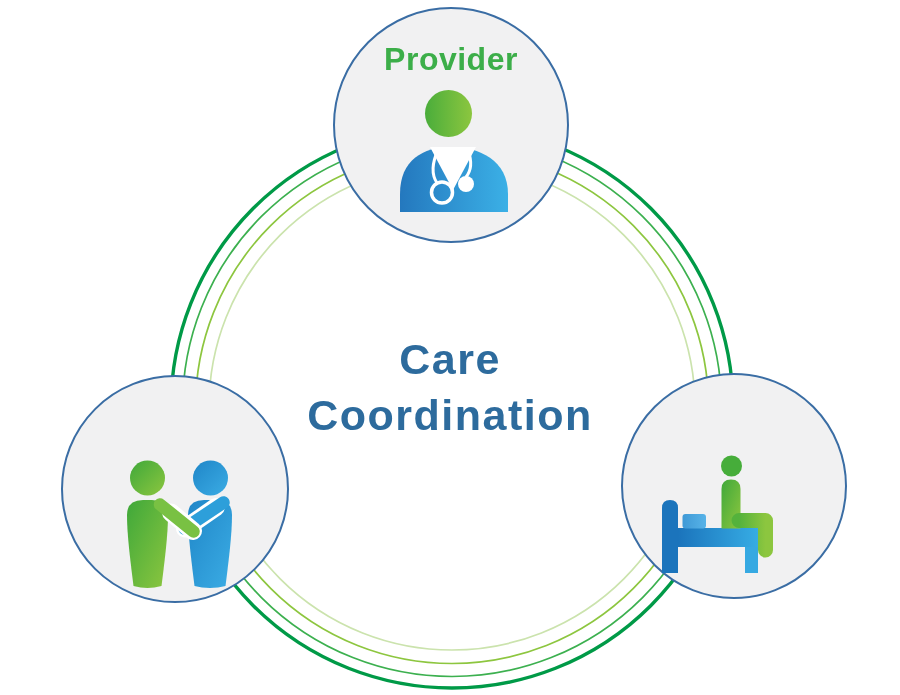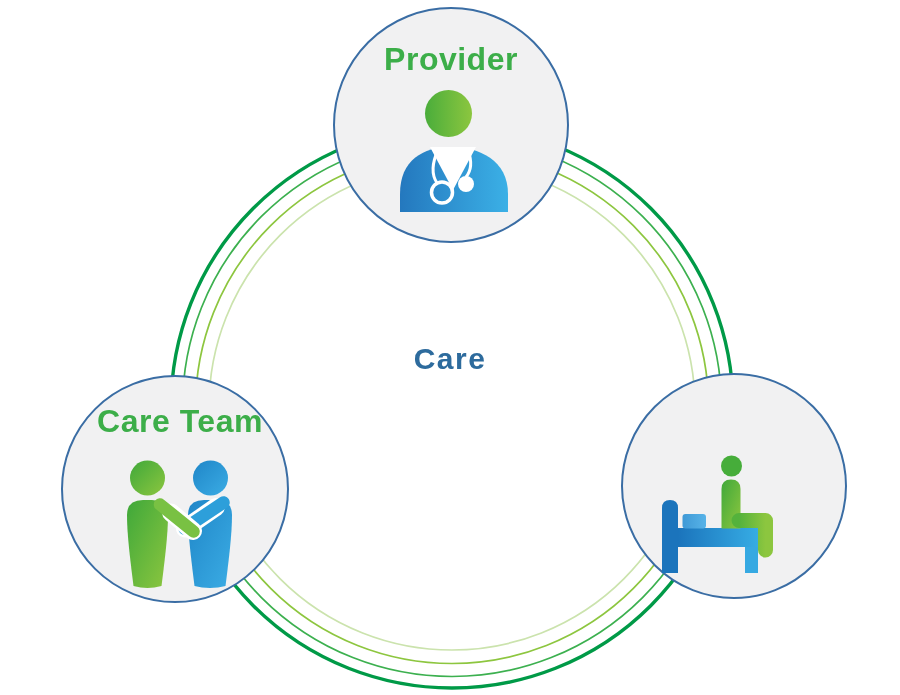--- a/index.html
+++ b/index.html
@@ -21,21 +21,21 @@
     color:#3cae49;
   }
   .label-provider{left:301px;top:41px;}
   .label-careteam{left:30px;top:403px;}
   .label-patient{left:568px;top:403px;}
   .center-title{
     position:absolute;
     left:250px;top:331px;
     width:400px;
     text-align:center;
-    font-size:30px;
+    font-size:43px;
     font-weight:bold;
     letter-spacing:1.5px;
     line-height:56px;
     color:#2d6b9d;
   }
 </style>
 </head>
 <body>
 
 <div class="canvas">
@@ -114,19 +114,19 @@
         <rect x="745" y="547" width="13" height="26" fill="#36a9e2"></rect>
         <rect x="682.5" y="514" width="23.5" height="14.5" rx="3" fill="url(#gPillow)"></rect>
         <circle cx="731.5" cy="466" r="10.5" fill="#46ad3a"></circle>
         <path d="M721.5,528.5 V489 Q721.5,479.5 731,479.5 Q740.5,479.5 740.5,489 V528.5 Z" fill="url(#gGreenDiag)"></path>
         <path d="M739,520.5 H765.5 V550" stroke="url(#gLegLR)" stroke-width="15" stroke-linecap="round" stroke-linejoin="round" fill="none"></path>
       </g>
     </g>
   </svg>
 
   <div class="node-label label-provider">Provider</div>
-  <div class="node-label label-careteam">Care Team</div>
 
   <div class="center-title">
     <div>Care</div>
+    <div>Coordination</div>
   </div>
 
 </div>
 
 </body></html>

